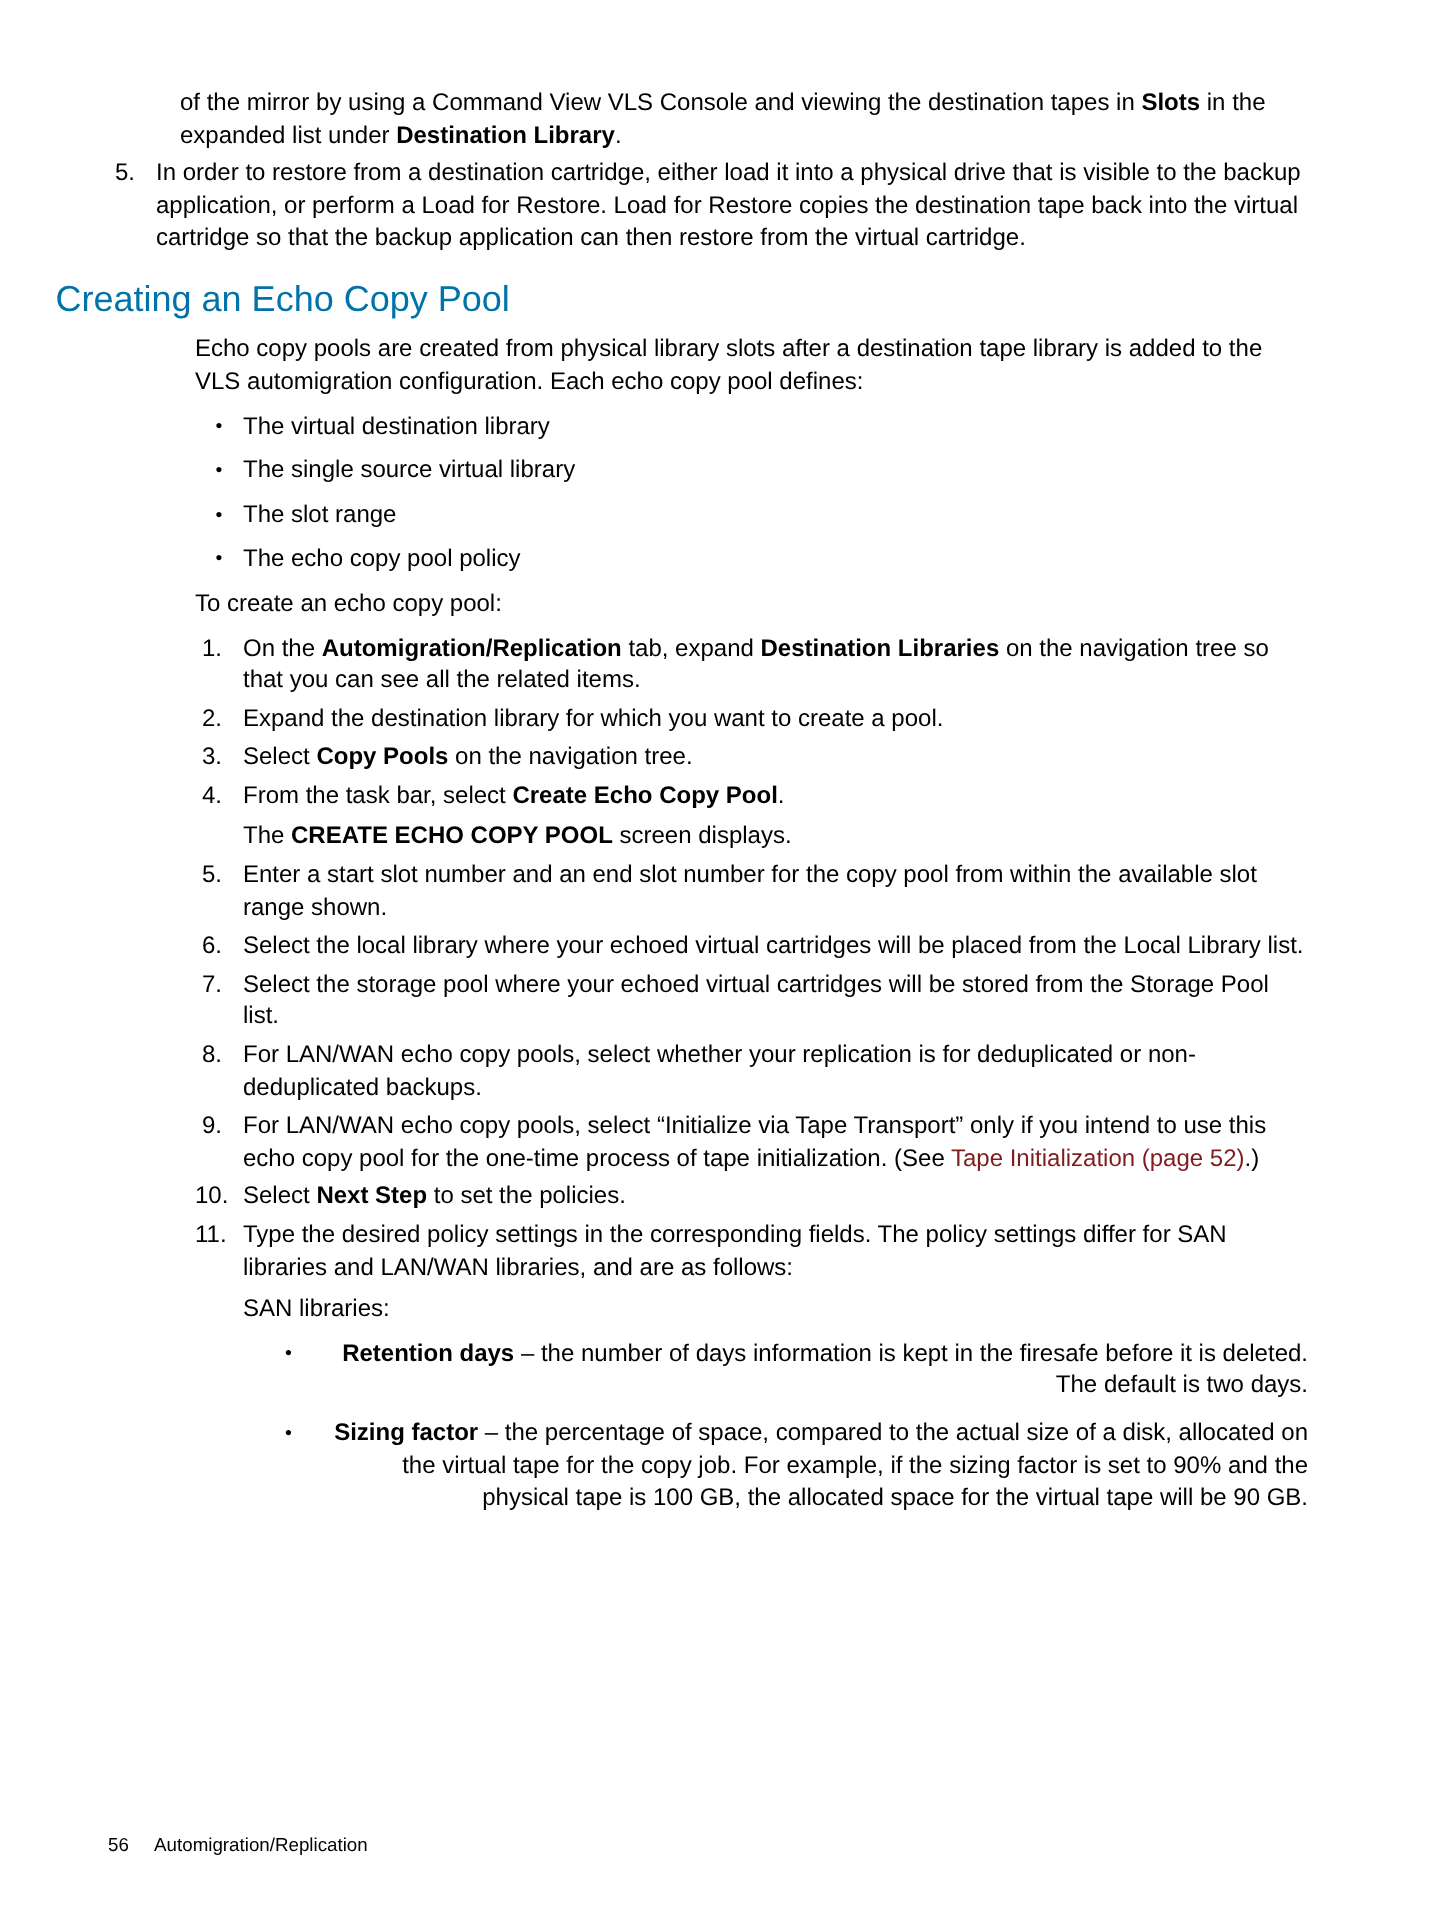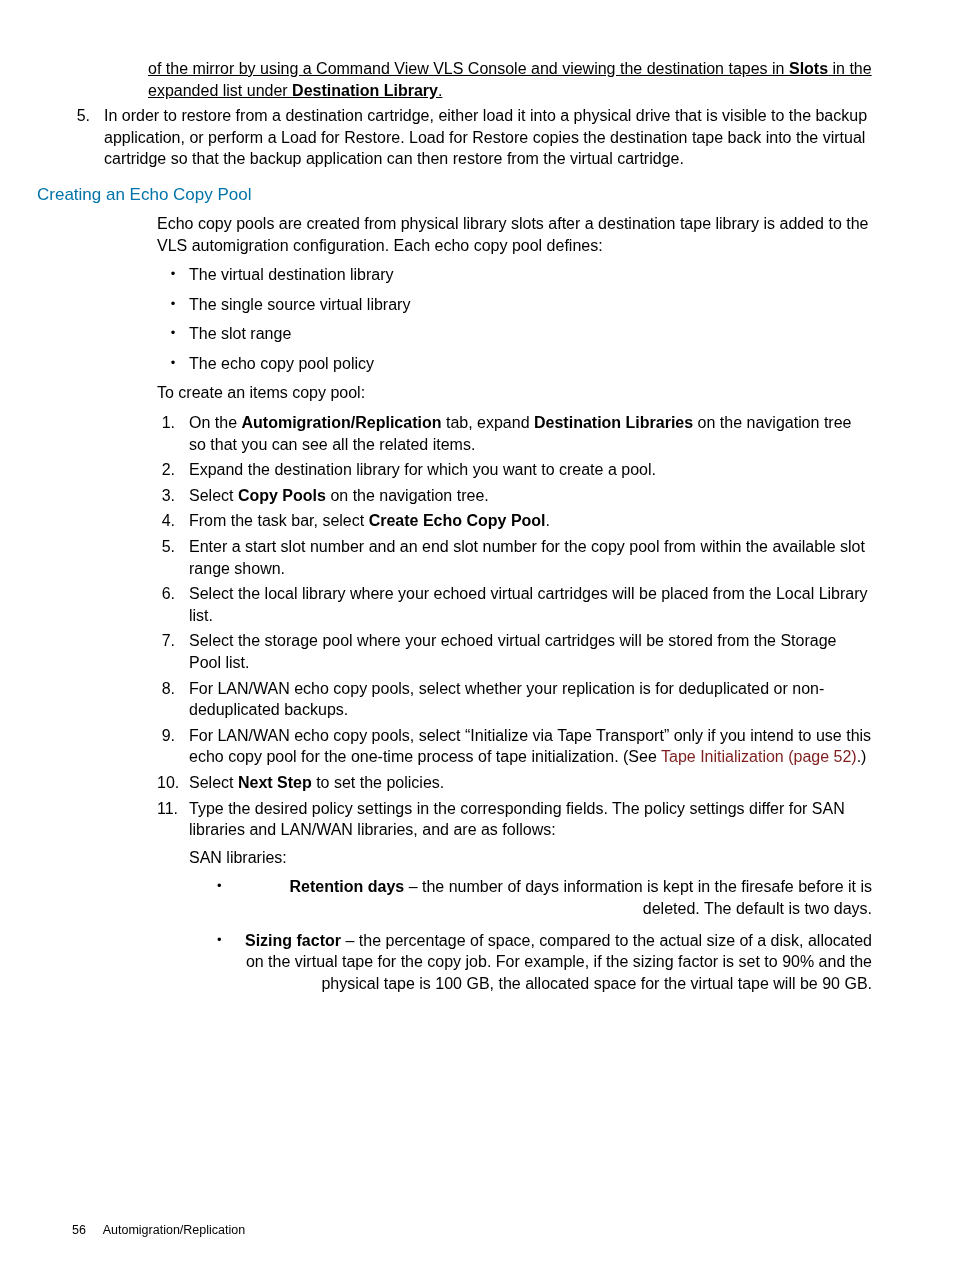--- a/index.html
+++ b/index.html
@@ -13,23 +13,22 @@
     width: 954px;
     height: 1271px;
     position: relative;
     font-size: 16px;
     line-height: 1.35;
   }
   .page {
     padding: 58px 72px 0 72px;
   }
   .indent-body {
-    margin-left: 76px;
+    margin-left: 48px;
     margin-right: 10px;
-    text-decoration: underline;
   }
   .indent-list {
     margin-left: 58px;
     margin-right: 10px;
   }
   .ol-list {
     list-style: none;
     padding: 0;
     margin: 0;
   }
@@ -83,21 +82,21 @@
     font-size: 13px;
     line-height: 20px;
   }
   .nested-ul > li > .content {
     flex: 1;
     text-align: right;
   }
   h2.section {
     color: #0073a8;
     font-weight: 400;
-    font-size: 17px;
+    font-size: 24px;
     margin: 14px 0 6px -35px;
     font-family: Arial, Helvetica, sans-serif;
   }
   p { margin: 4px 0 8px 0; }
   .b { font-weight: 700; }
   a.link { color: #7f1d1d; text-decoration: none; }
   .footer {
     position: absolute;
     bottom: 32px;
     left: 72px;
@@ -119,21 +118,21 @@
 
   <ol class="ol-list indent-list" style="margin-top:4px;">
     <li>
       <span class="num">5.</span>
       <span class="content">In order to restore from a destination cartridge, either load it into a physical drive that is visible to the backup application, or perform a Load for Restore. Load for Restore copies the destination tape back into the virtual cartridge so that the backup application can then restore from the virtual cartridge.</span>
     </li>
   </ol>
 
   <h2 class="section">Creating an Echo Copy Pool</h2>
 
-  <div class="indent-list" style="margin-left:85px;">
+  <div class="indent-list" style="margin-left:58px;">
     <p>Echo copy pools are created from physical library slots after a destination tape library is added to the VLS automigration configuration. Each echo copy pool defines:</p>
 
     <ul class="ul-list">
       <li>
           <span class="bullet">•</span>
           <span class="content">The virtual destination library</span>
         </li>
       <li>
           <span class="bullet">•</span>
           <span class="content">The single source virtual library</span>
@@ -141,21 +140,21 @@
       <li>
           <span class="bullet">•</span>
           <span class="content">The slot range</span>
         </li>
       <li>
           <span class="bullet">•</span>
           <span class="content">The echo copy pool policy</span>
         </li>
     </ul>
 
-    <p>To create an items copy pool:</p>
+    <p>To create an echo copy pool:</p>
 
     <ol class="ol-list">
       <li>
         <span class="num">1.</span>
         <span class="content">
           <span>On the </span><span class="b">Automigration/Replication</span><span> tab, expand </span><span class="b">Destination Libraries</span><span> on the navigation tree so that you can see all the related items.</span>
         </span>
       </li>
       <li>
         <span class="num">2.</span>
@@ -164,20 +163,23 @@
       <li>
         <span class="num">3.</span>
         <span class="content">
           <span>Select </span><span class="b">Copy Pools</span><span> on the navigation tree.</span>
         </span>
       </li>
       <li>
         <span class="num">4.</span>
         <span class="content">
           <span>From the task bar, select </span><span class="b">Create Echo Copy Pool</span><span>.</span>
+          <div class="step-extra">
+            <span>The </span><span class="b">CREATE ECHO COPY POOL</span><span> screen displays.</span>
+          </div>
         </span>
       </li>
       <li>
         <span class="num">5.</span>
         <span class="content">Enter a start slot number and an end slot number for the copy pool from within the available slot range shown.</span>
       </li>
       <li>
         <span class="num">6.</span>
         <span class="content">Select the local library where your echoed virtual cartridges will be placed from the Local Library list.</span>
       </li>

